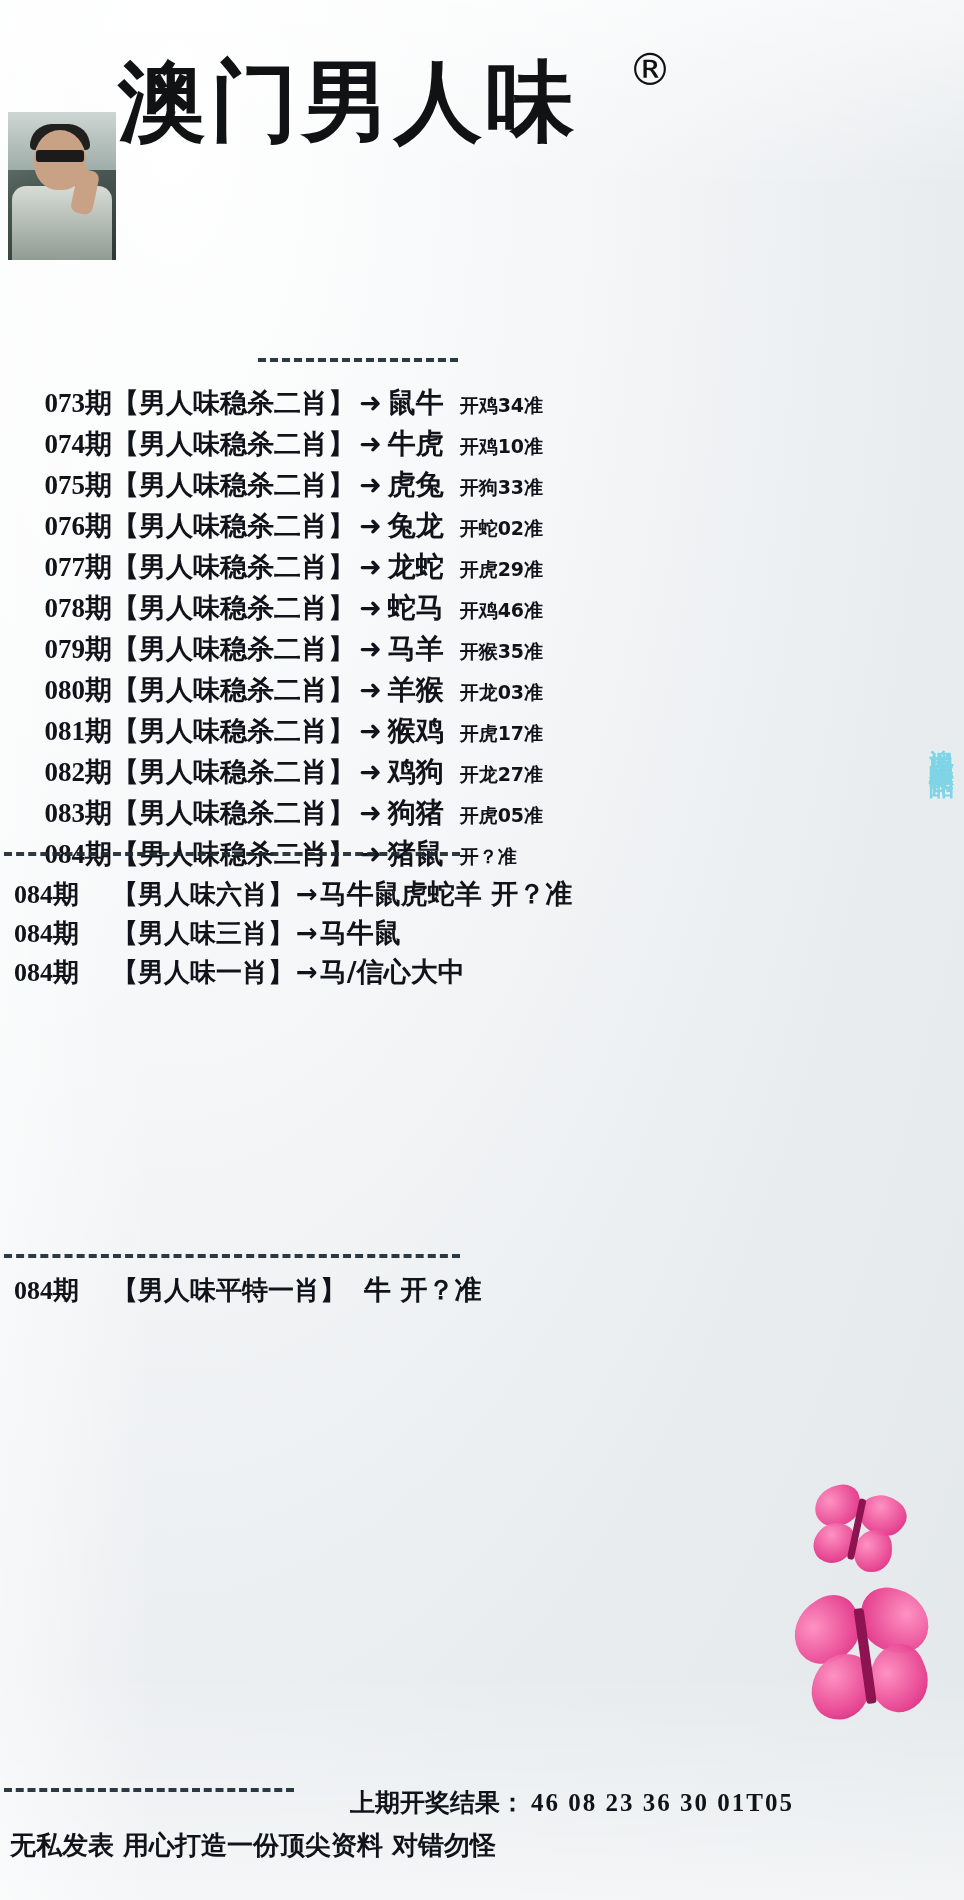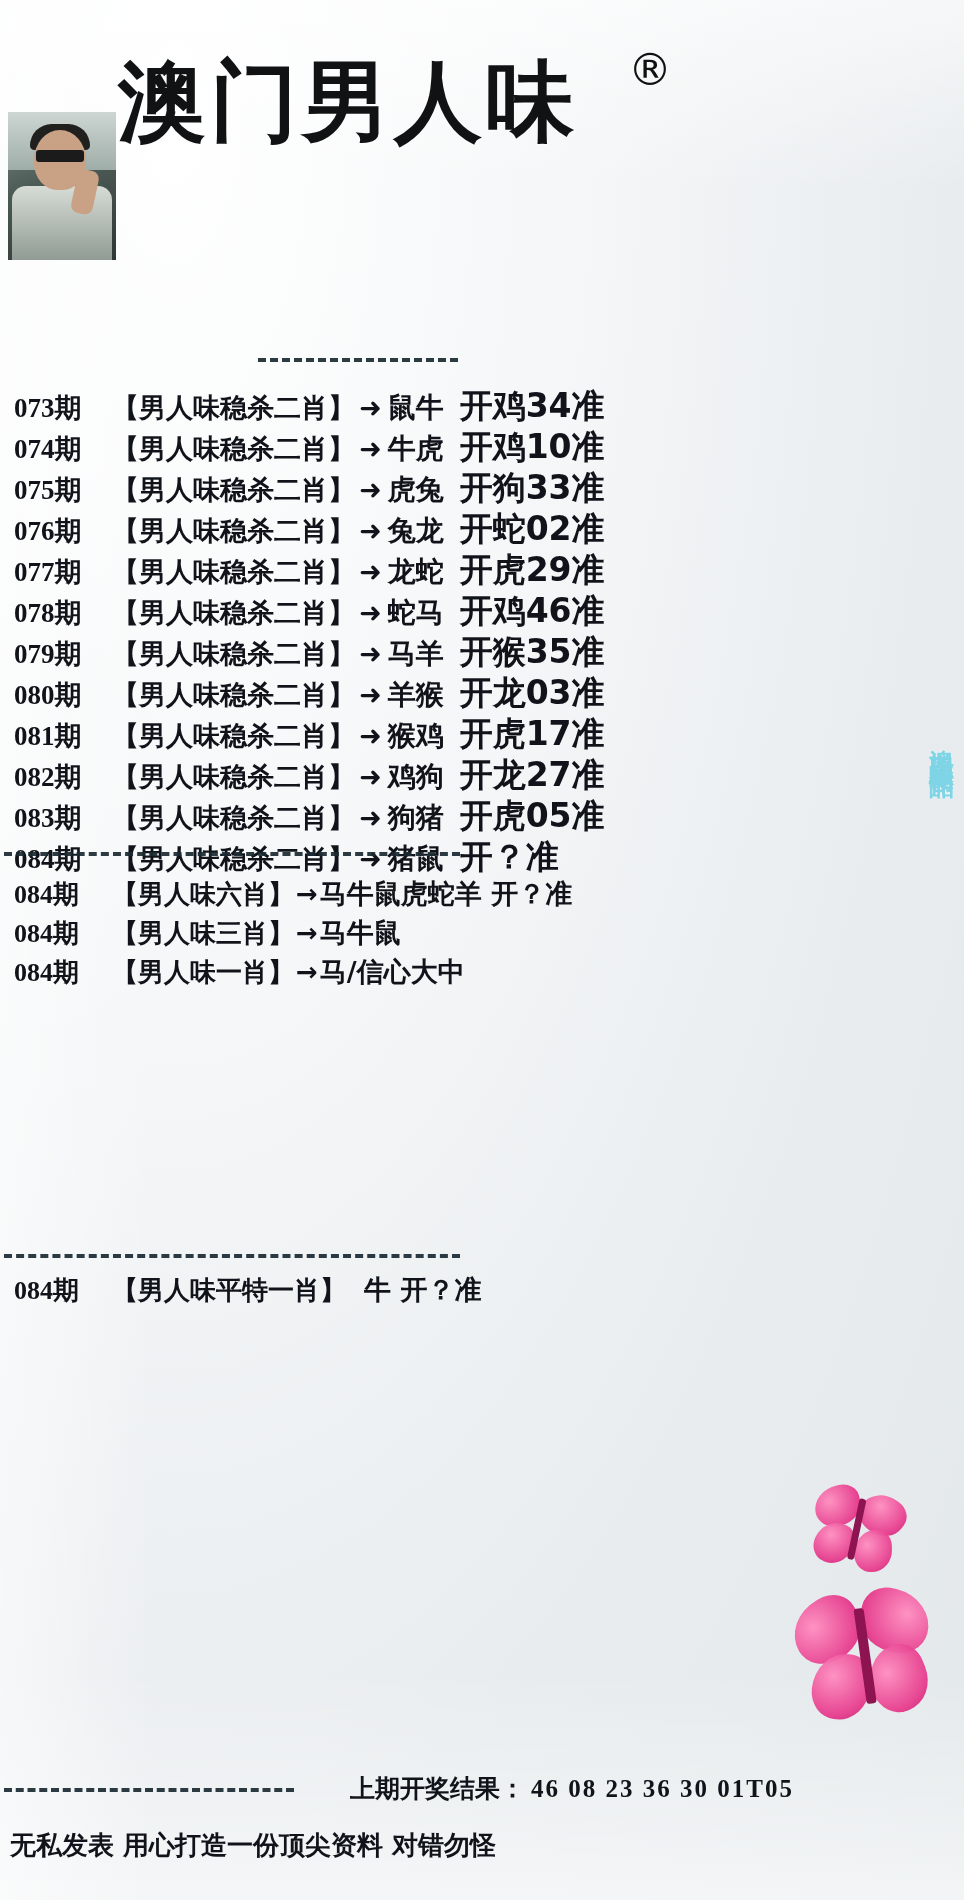--- a/index.html
+++ b/index.html
@@ -114,29 +114,29 @@
   .row {
     display: flex;
     align-items: baseline;
     height: 41px;
     font-family: "DejaVu Sans", sans-serif;
     font-weight: bold;
     color: #10141a;
     white-space: nowrap;
   }
   .row .issue {
-    width: 112px; text-align: left; padding-left: 14px;
+    width: 112px; text-align: right; padding-left: 14px;
     font-size: 27px; font-family: "Liberation Serif", serif; font-weight: bold;
   }
   .row .title {
     font-size: 27px; letter-spacing: 0px;
   }
   .row .arrow { font-size: 27px; padding: 0 6px 0 4px; }
   .row .pick  { font-size: 28px; padding-right: 16px; }
-  .row .result{ font-size: 33px; }
+  .row .result{ font-size: 19px; }
 
   
   .block2 { position: absolute; left: 0; top: 876px; width: 760px; }
   .b2row {
     display: flex; align-items: baseline; height: 39px;
     font-family: "DejaVu Sans", sans-serif; font-weight: bold; color: #10141a;
     white-space: nowrap;
   }
   .b2row .issue { width: 112px; padding-left: 14px; font-size: 26px;
                   font-family: "Liberation Serif", serif; }
@@ -170,21 +170,21 @@
     text-shadow: 0 0 2px rgba(255,255,255,.8);
   }
 
   
   .footer-result {
     position: absolute; left: 350px; top: 1772px;
     display: flex; align-items: baseline;
     font-family: "DejaVu Sans", sans-serif; font-weight: bold;
     color: #10141a; white-space: nowrap;
   }
-  .footer-result .lbl { font-size: 25px; }
+  .footer-result .lbl { font-size: 25px; margin-top: 14px; }
   .footer-result .nums { font-size: 25px; letter-spacing: 2px; padding-left: 6px;
                           font-family: "Liberation Serif", serif; }
   .footer-slogan {
     position: absolute; left: 10px; top: 1828px;
     font-family: "DejaVu Sans", sans-serif; font-weight: bold;
     font-size: 26px; color: #10141a; white-space: nowrap;
   }
 
   
   .bfly { position: absolute; }

